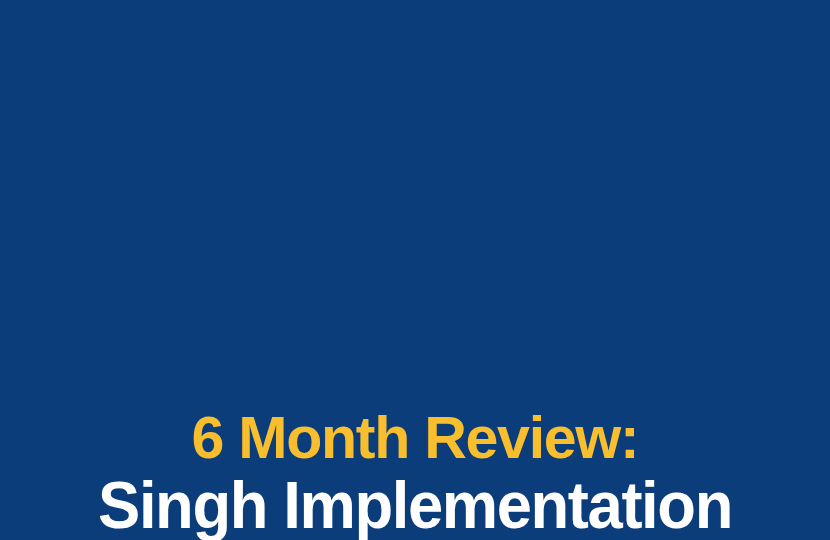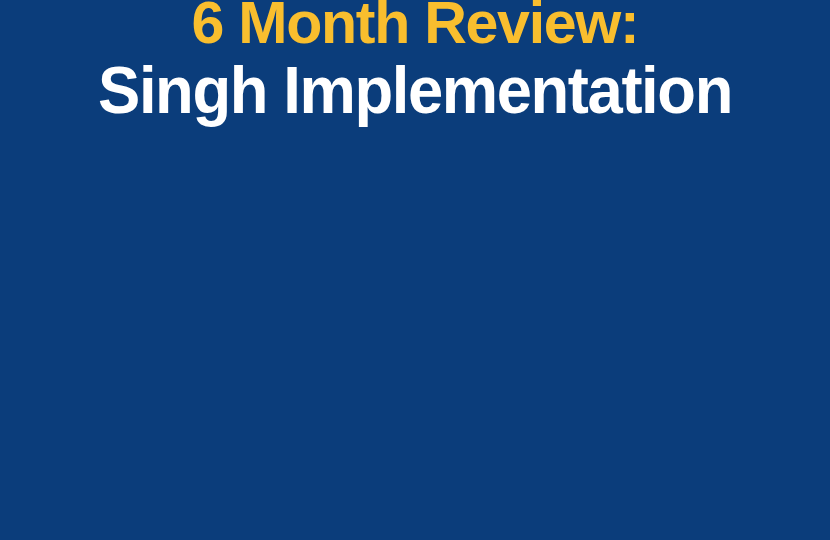--- a/index.html
+++ b/index.html
@@ -19,21 +19,21 @@
   
   .slide {
     position: relative;
     width: 830px;
     height: 540px;
     box-sizing: border-box;
     background-color: #0b3d7b;
     display: flex;
     flex-direction: column;
     align-items: center;
-    justify-content: flex-start;
+    justify-content: flex-end;
     overflow: hidden;
   }
 
   
   .title-block {
     width: 100%;
     text-align: center;
     margin-top: -8px;
     padding: 0 18px;
     box-sizing: border-box;

